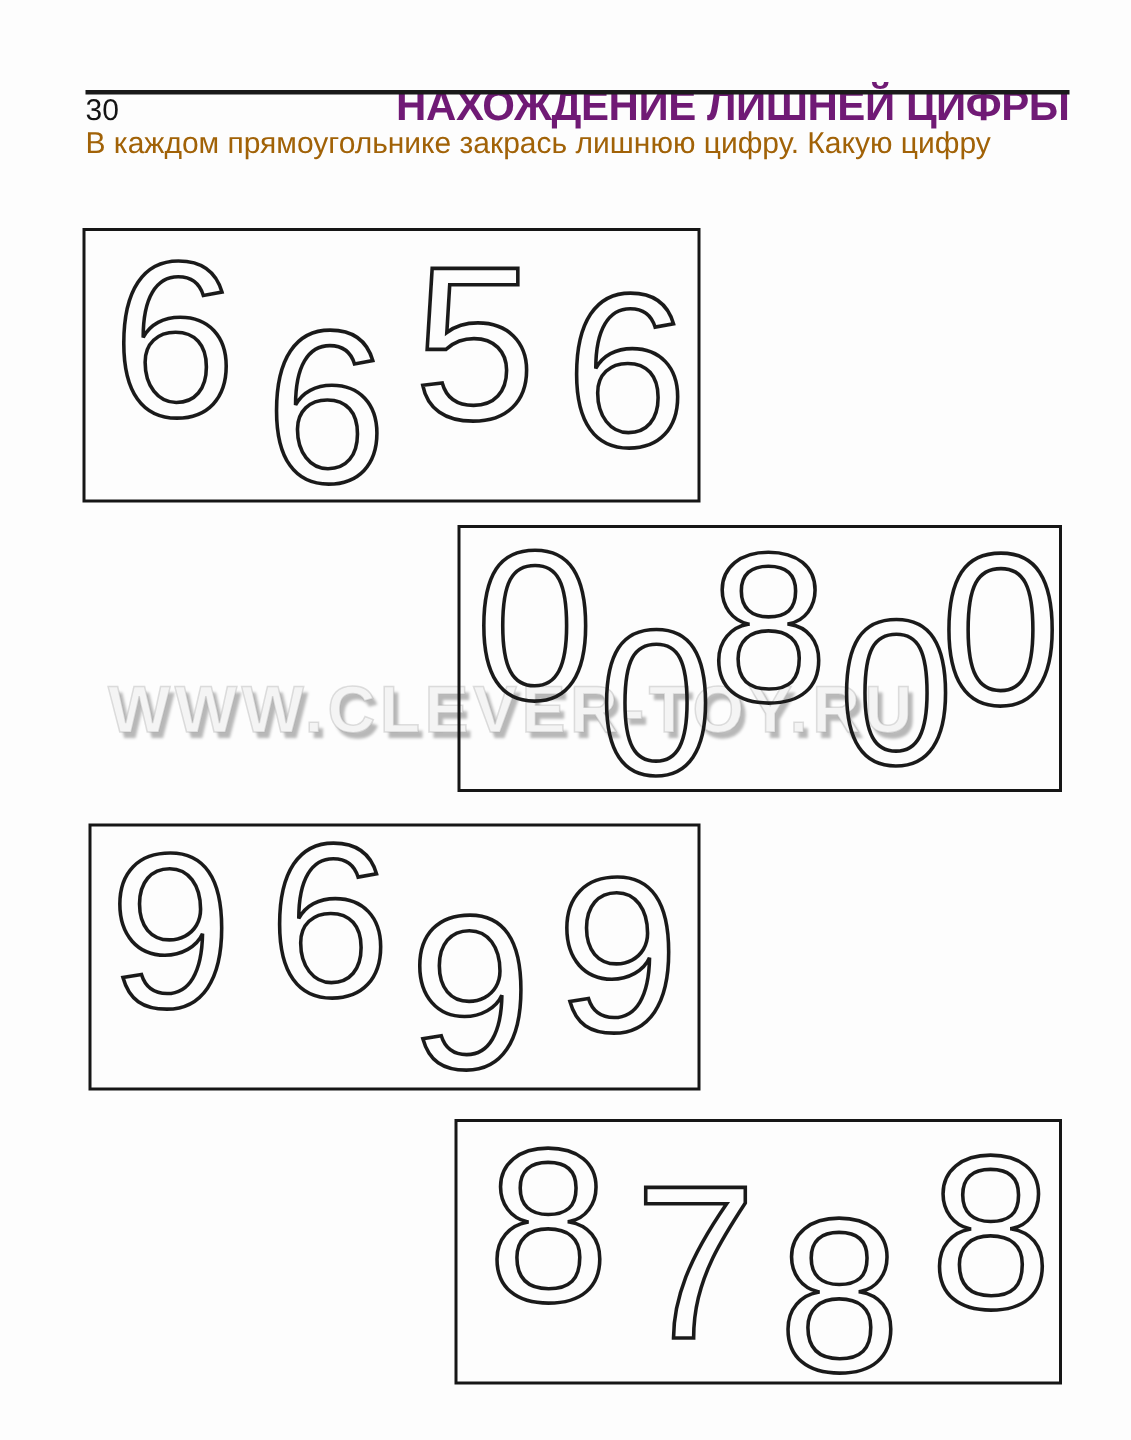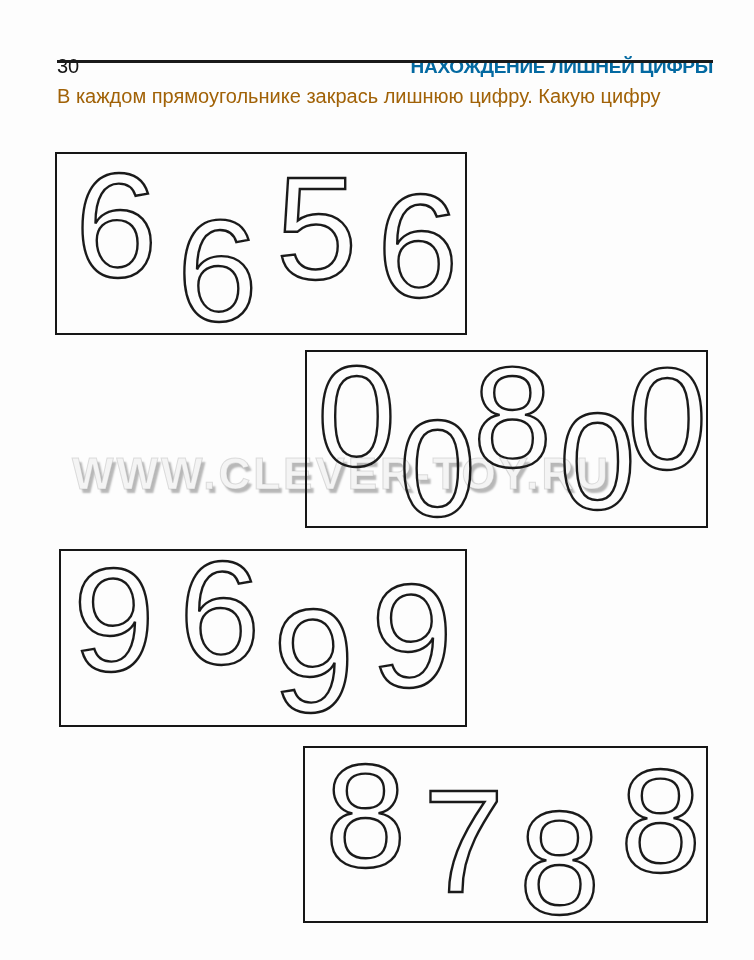--- a/index.html
+++ b/index.html
@@ -20,24 +20,24 @@
     display: flex;
     justify-content: space-between;
     align-items: baseline;
     margin-top: 25px;
   }
   .page-num {
     font-size: 20px;
     color: #151515;
   }
   .page-title {
-    font-size: 19px;
+    font-size: 28px;
     font-weight: bold;
     letter-spacing: -0.3px;
-    color: #0369a1;
+    color: #701a75;
     font-family: "Liberation Sans", sans-serif;
   }
   .header-rule {
     position: absolute;
     left: 57px;
     top: 60px;
     width: 656px;
     height: 3px;
     background: #1a1a1a;
   }

